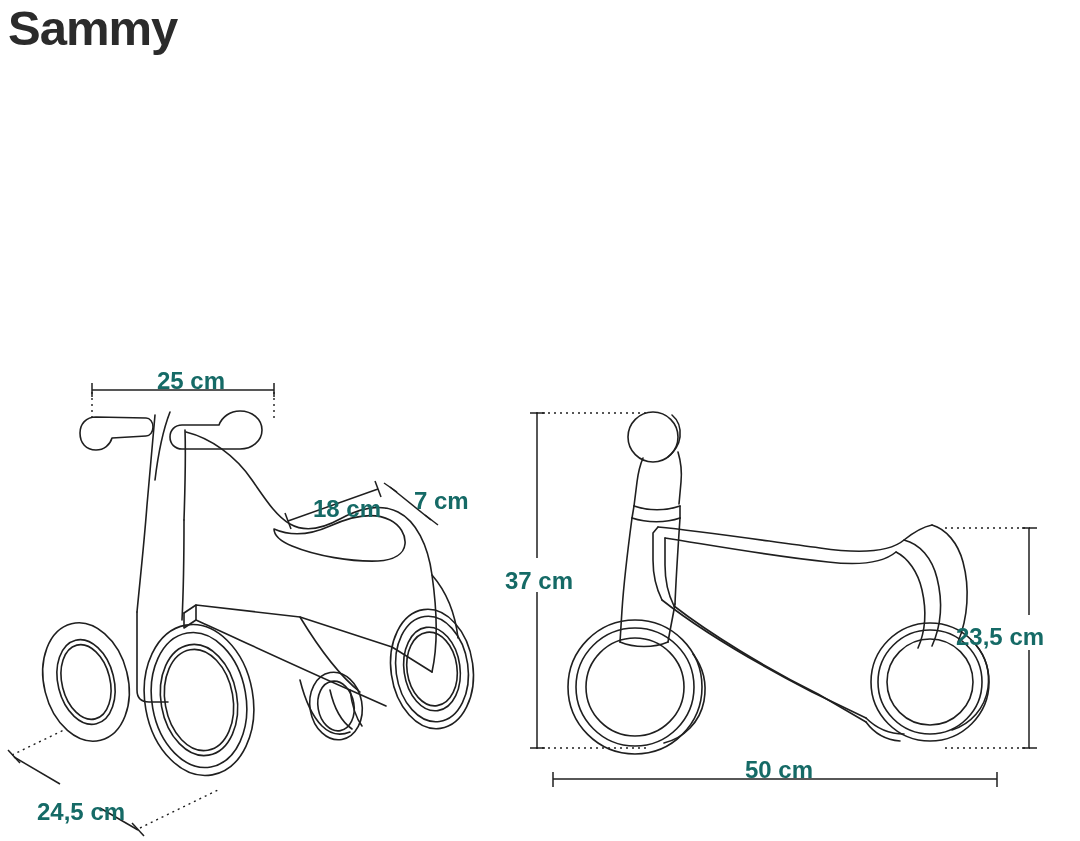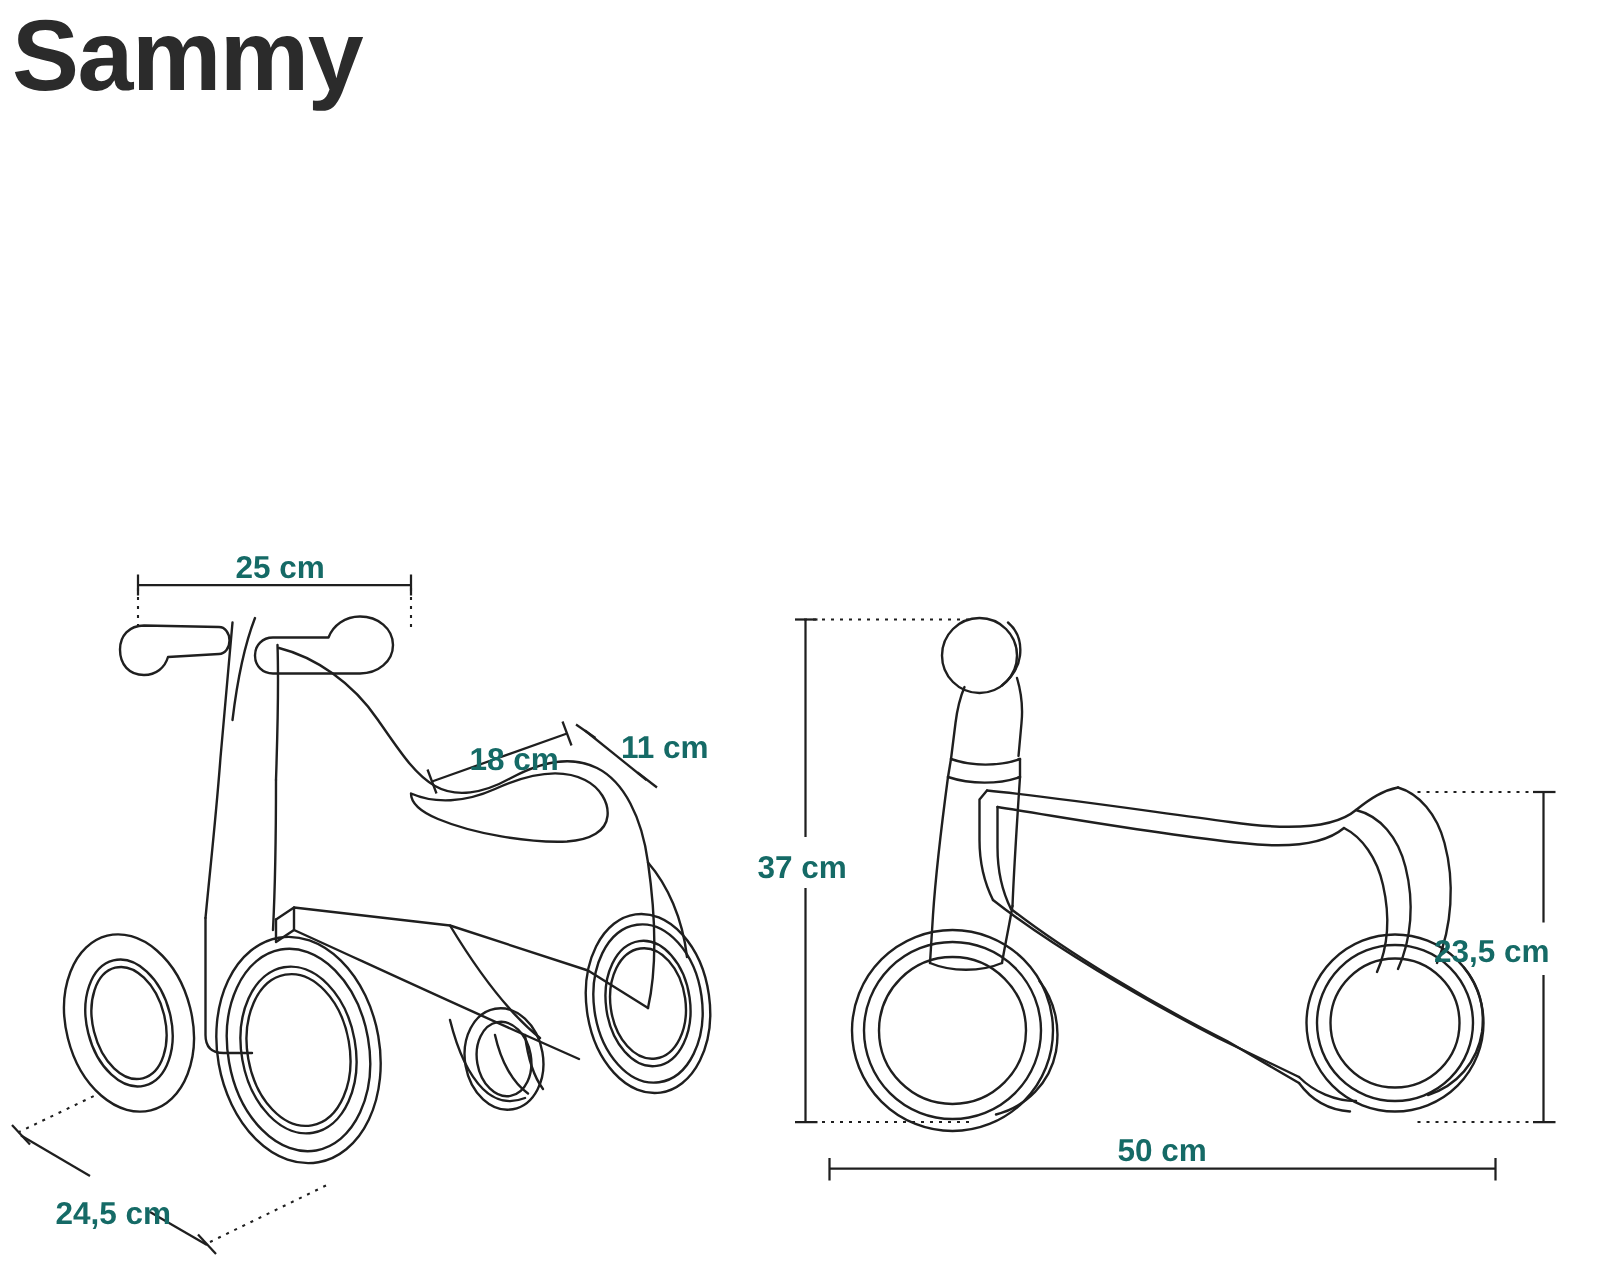--- a/index.html
+++ b/index.html
@@ -14,38 +14,38 @@
     background: #ffffff;
     overflow: hidden;
     font-family: "Liberation Sans", sans-serif;
   }
   #product-title {
     position: absolute;
     left: 8px;
     top: 4px;
     font-family: "Liberation Sans", sans-serif;
     font-weight: bold;
-    font-size: 67px;
+    font-size: 49px;
     line-height: 1;
     letter-spacing: -1px;
     color: #2b2b2b;
     white-space: pre;
   }
   #drawing-svg {
     position: absolute;
     left: 0;
     top: 0;
     width: 1080px;
     height: 841px;
   }
   .dim-label {
     position: absolute;
     font-family: "Liberation Sans", sans-serif;
     font-weight: bold;
-    font-size: 21px;
+    font-size: 24px;
     color: #156a66;
     white-space: pre;
   }
 </style>
 </head>
 <body>
 
 <div id="page">
 
   <div id="product-title">Sammy</div>
@@ -214,21 +214,21 @@
       <line x1="553" y1="779" x2="997" y2="779"></line>
       <line x1="553" y1="772" x2="553" y2="787"></line>
       <line x1="997" y1="772" x2="997" y2="787"></line>
     </g>
   </svg>
 
   <div class="dim-label" style="left:157px; top:367px;">25 cm</div>
 
   <div class="dim-label" style="left:313px; top:495px;">18 cm</div>
 
-  <div class="dim-label" style="left:414px; top:487px;">11 cm</div>
+  <div class="dim-label" style="left:414px; top:487px;">7 cm</div>
 
   <div class="dim-label" style="left:37px; top:786px;margin-top:12px;">24,5 cm</div>
 
   <div class="dim-label" style="left:505px; top:567px;text-align:right;">37 cm</div>
 
   <div class="dim-label" style="left:956px; top:623px;">23,5 cm</div>
 
   <div class="dim-label" style="left:745px; top:756px;text-align:right;">50 cm</div>
 
 </div>

